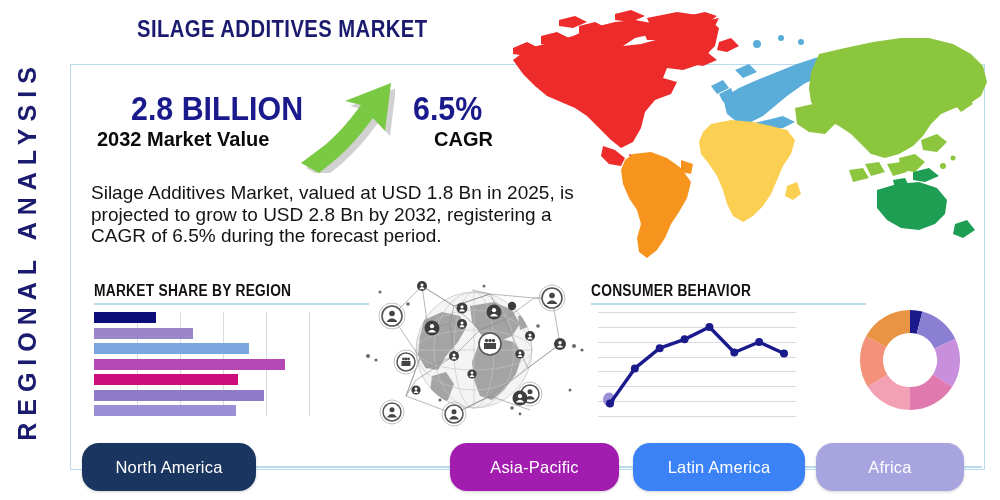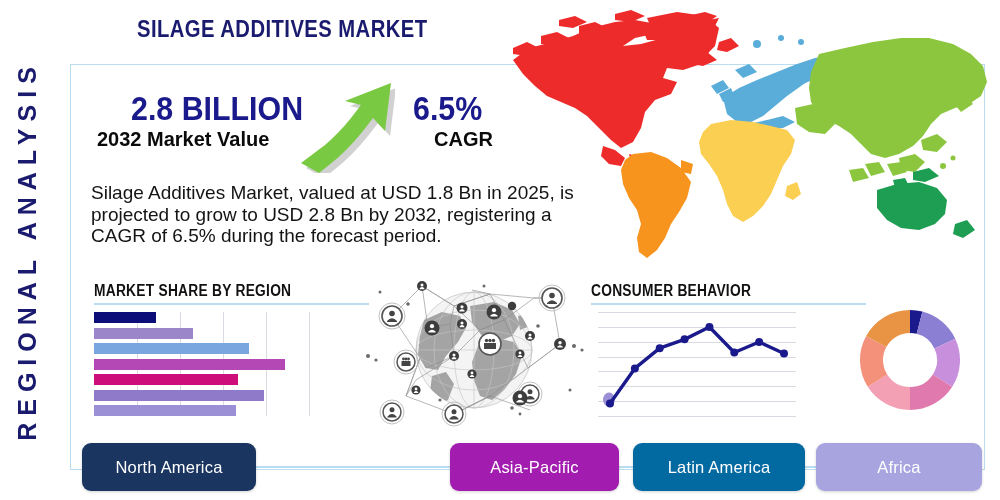--- a/index.html
+++ b/index.html
@@ -111,21 +111,21 @@
   .line-grid{position:absolute;inset:0;}
   .line-grid i{position:absolute;left:0;right:0;height:1px;background:#d9d9e2;}
 
   
   .donut{position:absolute;left:854px;top:304px;width:112px;height:112px;}
 
   
   .region-bar{position:absolute;left:82px;top:443px;width:900px;height:48px;}
   .region-connector{position:absolute;left:82px;top:466px;width:900px;height:1.5px;background:#b9dcf0;}
   .region-btn{
-    position:absolute;top:0;height:48px;border-radius:9px;
+    position:absolute;top:0;height:48px;border-radius:17px;
     display:flex;align-items:center;justify-content:center;
     color:#ffffff;font-family:"Liberation Sans",sans-serif;
     font-size:16.5px;letter-spacing:0.2px;
     box-shadow:0 1px 3px rgba(0,0,0,0.18);
     white-space:nowrap;
   }
 </style>
 </head>
 <body>
 
@@ -485,17 +485,17 @@
         <path d="M55.99999999999998,106 A50,50 0 0 1 13.783603724899237,82.79133974894981 L33.20314601144558,70.4673234644329 A27,27 0 0 0 55.99999999999999,83 Z" fill="#f4a0b4"></path>
         <path d="M13.783603724899237,82.79133974894981 A50,50 0 0 1 12.184665997806825,31.91231629491423 L32.33971963881569,42.99265079925368 A27,27 0 0 0 33.20314601144558,70.4673234644329 Z" fill="#f4917a"></path>
         <path d="M12.184665997806825,31.91231629491423 A50,50 0 0 1 55.99999999999999,6 L55.99999999999999,29 A27,27 0 0 0 32.33971963881569,42.99265079925368 Z" fill="#e89444"></path>
       </svg>
   </div>
 
   <div class="region-connector"></div>
   <div class="region-bar" id="region-bar">
       <div class="region-btn" style="left: 0px; width: 174px; background: rgb(26, 53, 96);">North America</div>
       <div class="region-btn" style="left: 368px; width: 169px; background: #a21caf;">Asia-Pacific</div>
-      <div class="region-btn" style="left: 551px; width: 172px; background: #0369a1;">Latin America</div>
-      <div class="region-btn" style="left: 734px; width: 166px; background: rgb(168, 164, 224);">Africa</div>
+      <div class="region-btn" style="left: 551px; width: 172px; background: #3b82f6;">Latin America</div>
+      <div class="region-btn" style="left: 734px; width: 148px; background: rgb(168, 164, 224);">Africa</div>
     </div>
 
 </div>
 
 </body></html>

